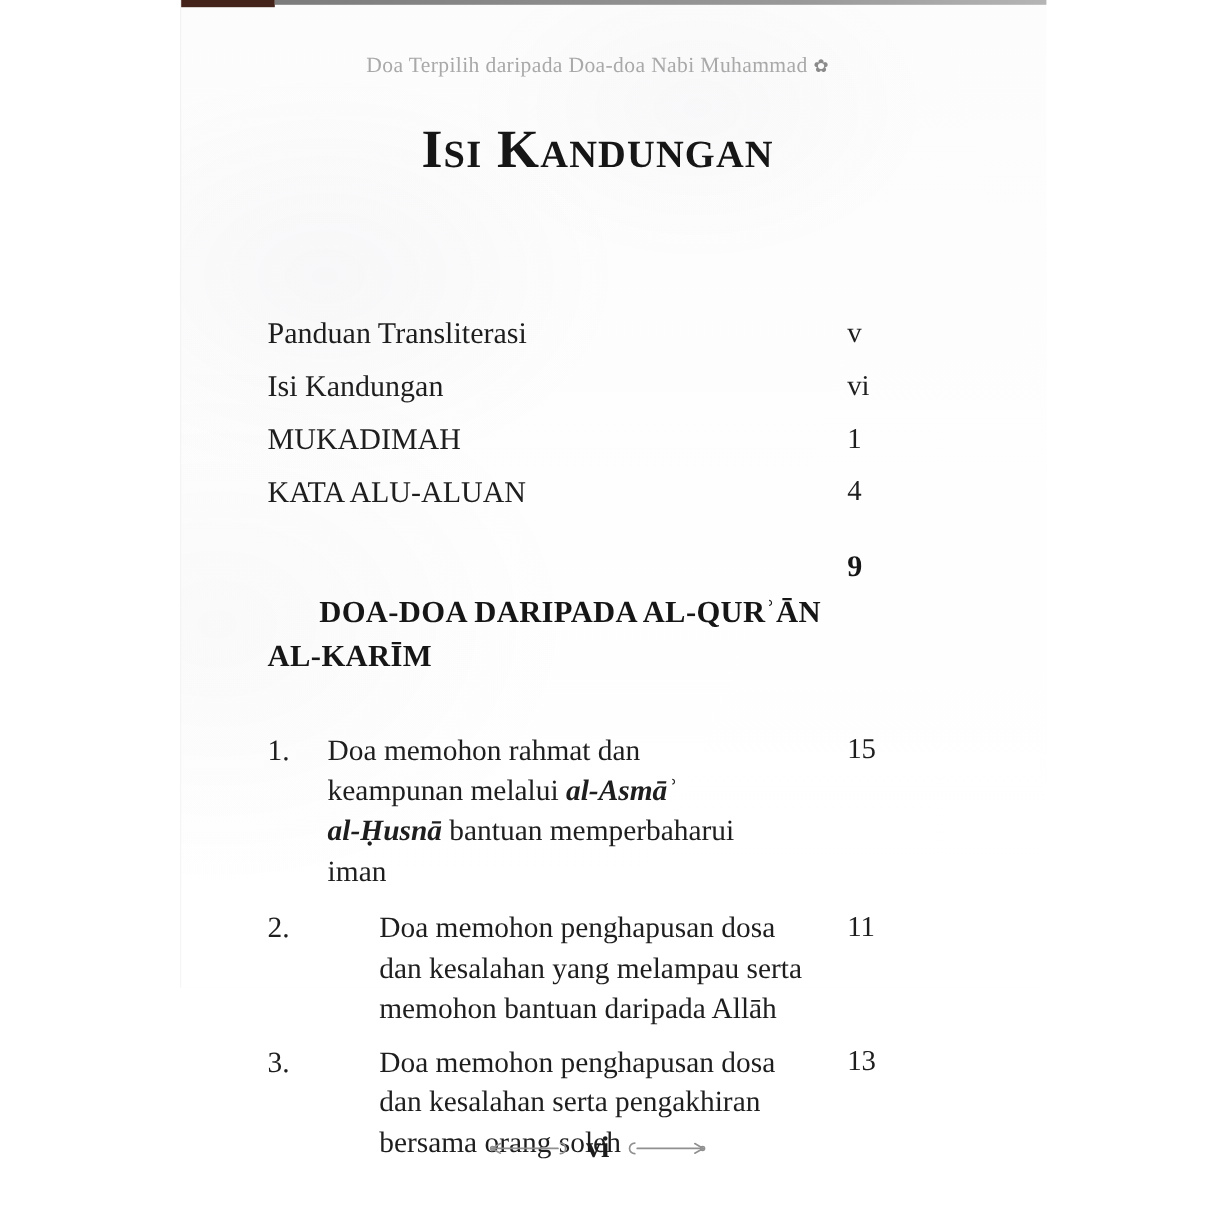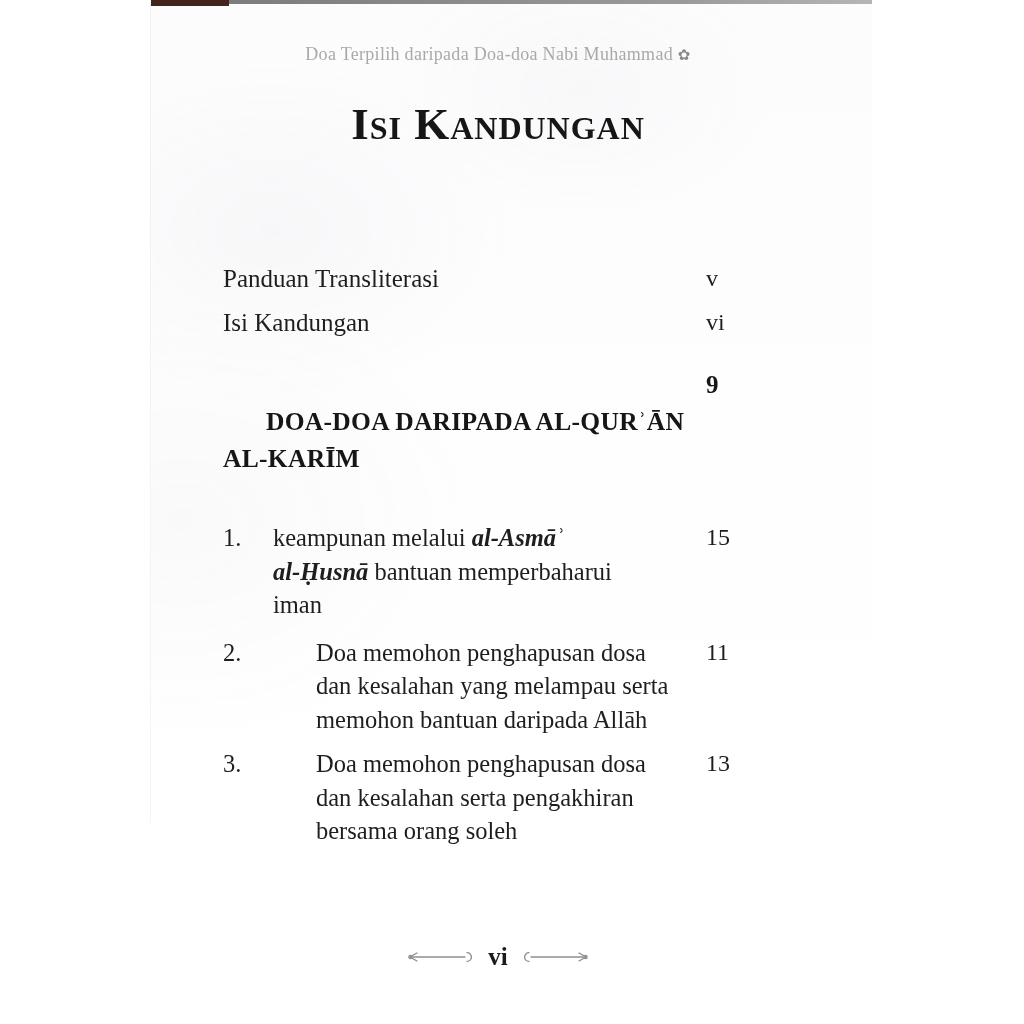--- a/index.html
+++ b/index.html
@@ -80,30 +80,39 @@
       <div class="toc">
 
         <div class="row">
           <span>Panduan Transliterasi</span>
           <span class="pagenum">v</span>
         </div>
         <div class="row">
           <span>Isi Kandungan</span>
           <span class="pagenum">vi</span>
         </div>
+        <div class="row">
+          <span>MUKADIMAH</span>
+          <span class="pagenum">1</span>
+        </div>
+        <div class="row">
+          <span>KATA ALU-ALUAN</span>
+          <span class="pagenum">4</span>
+        </div>
 
         <div class="section-head">
           <span class="pre">DOA-DOA DARIPADA AL-QURʾĀN
 AL-KARĪM</span>
           <span class="pagenum">9</span>
         </div>
 
         <div class="item item-1">
           <span class="inum">1.</span>
           <div>
+            <div><span>Doa memohon rahmat dan</span></div>
             <div><span>keampunan melalui </span><span class="it">al-Asmāʾ</span></div>
             <div><span class="it">al-Ḥusnā</span><span> bantuan memperbaharui</span></div>
             <div><span>iman</span></div>
           </div>
           <span class="pagenum">15</span>
         </div>
 
         <div class="item item-2">
           <span class="inum">2.</span>
           <div class="pre">Doa memohon penghapusan dosa

